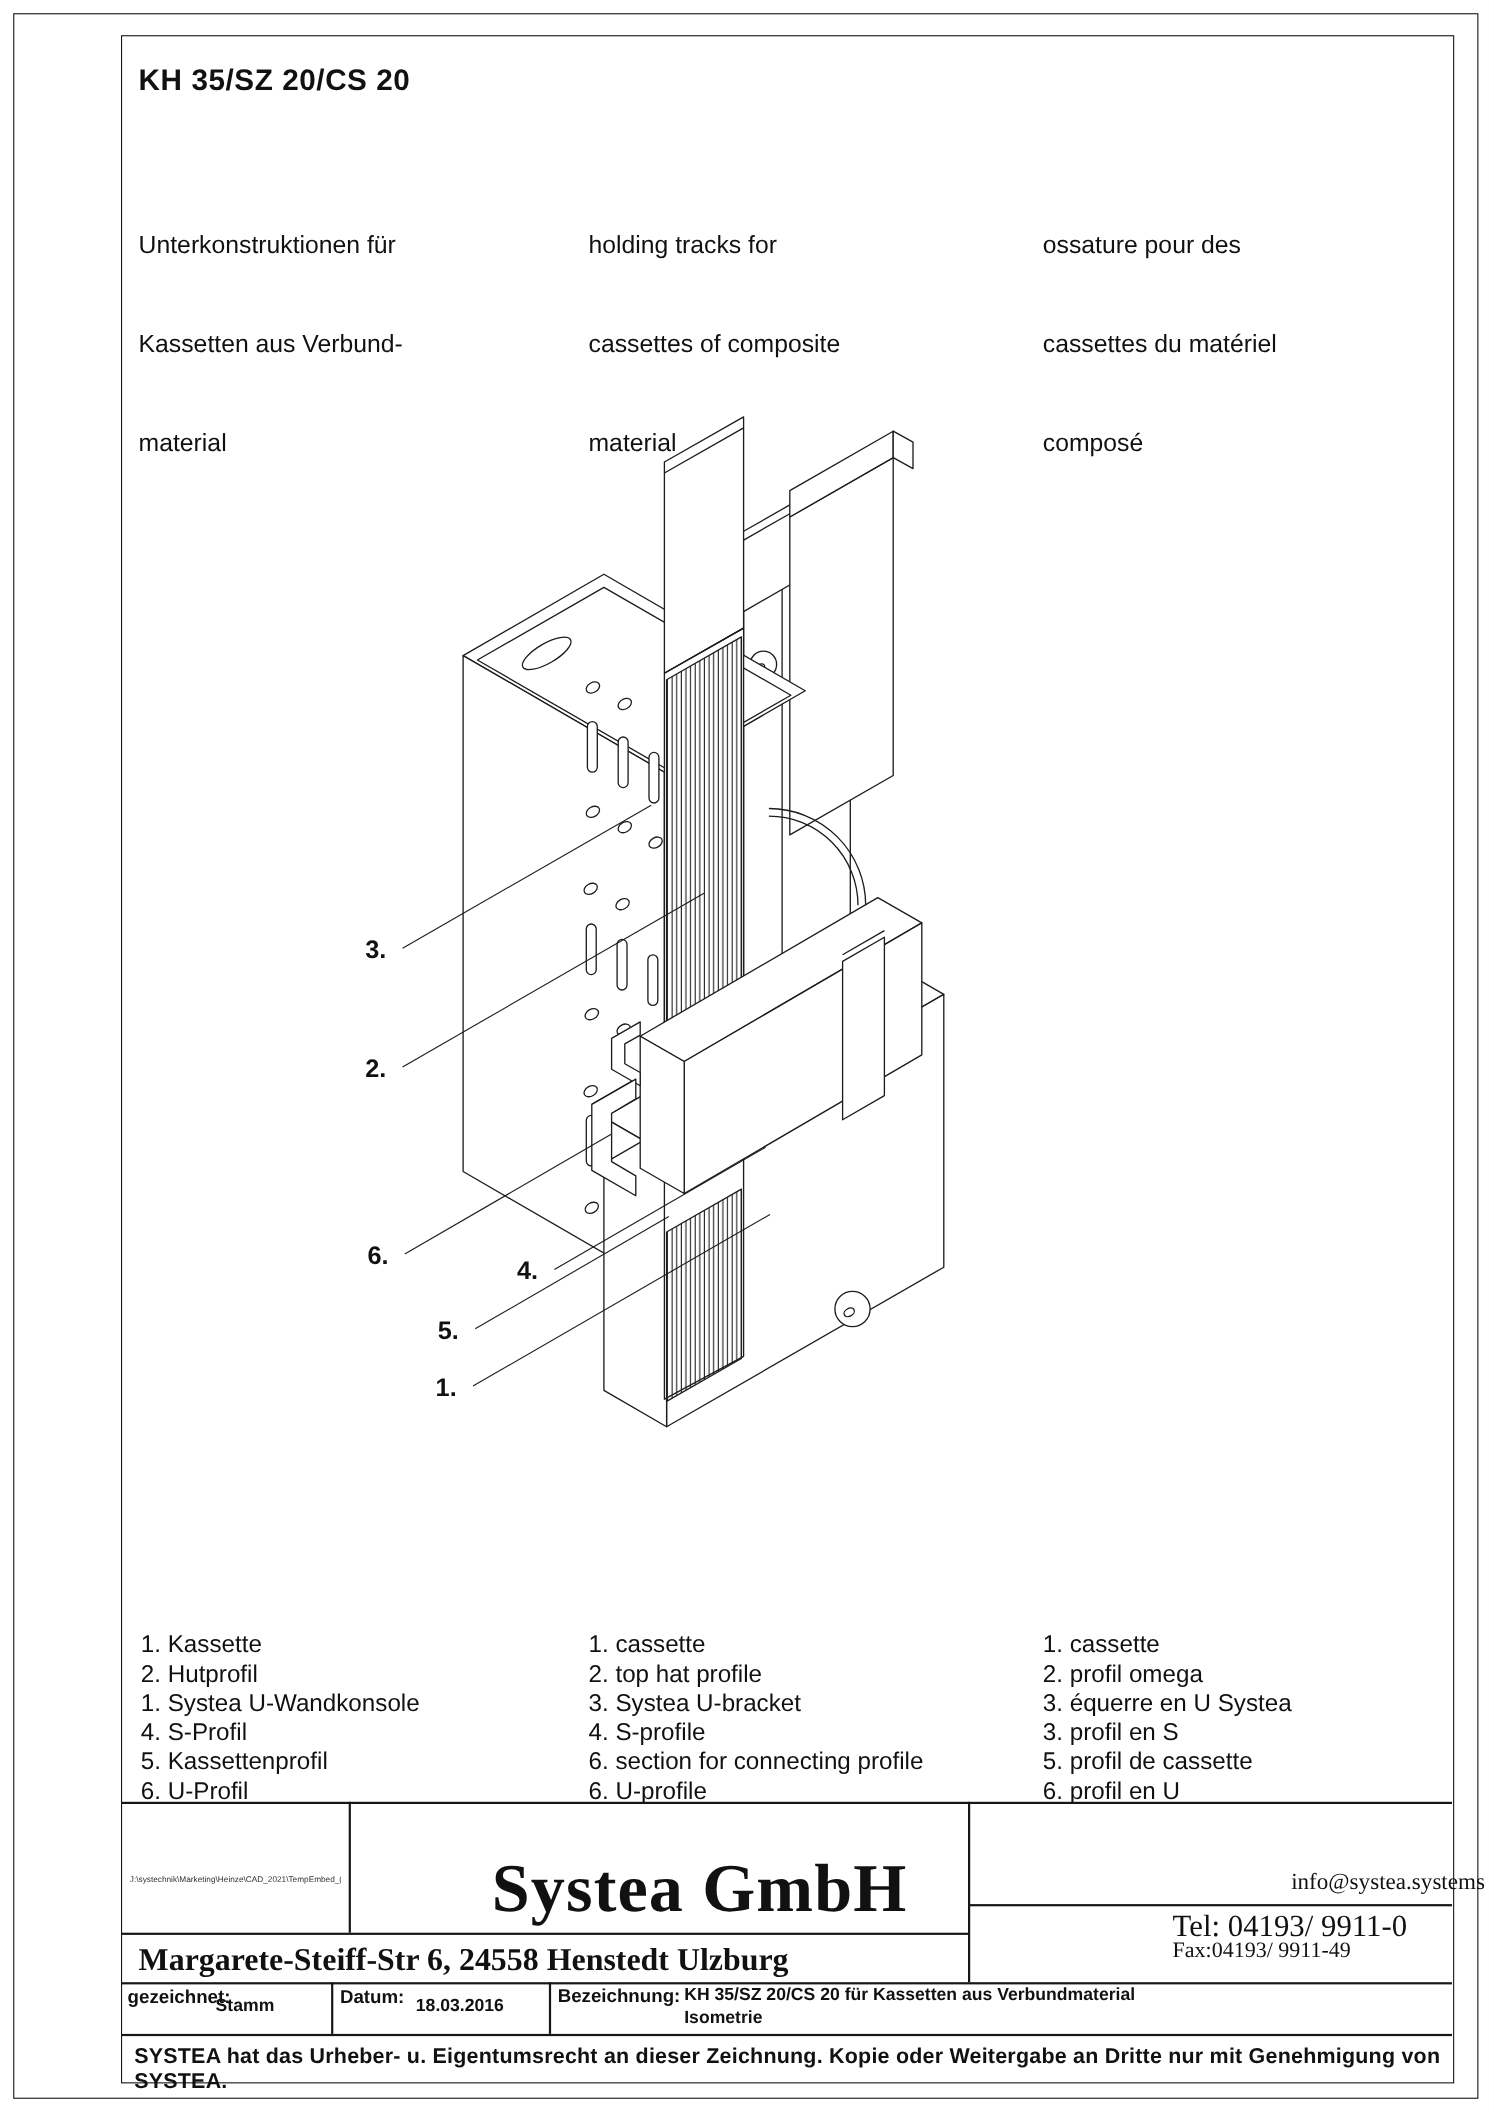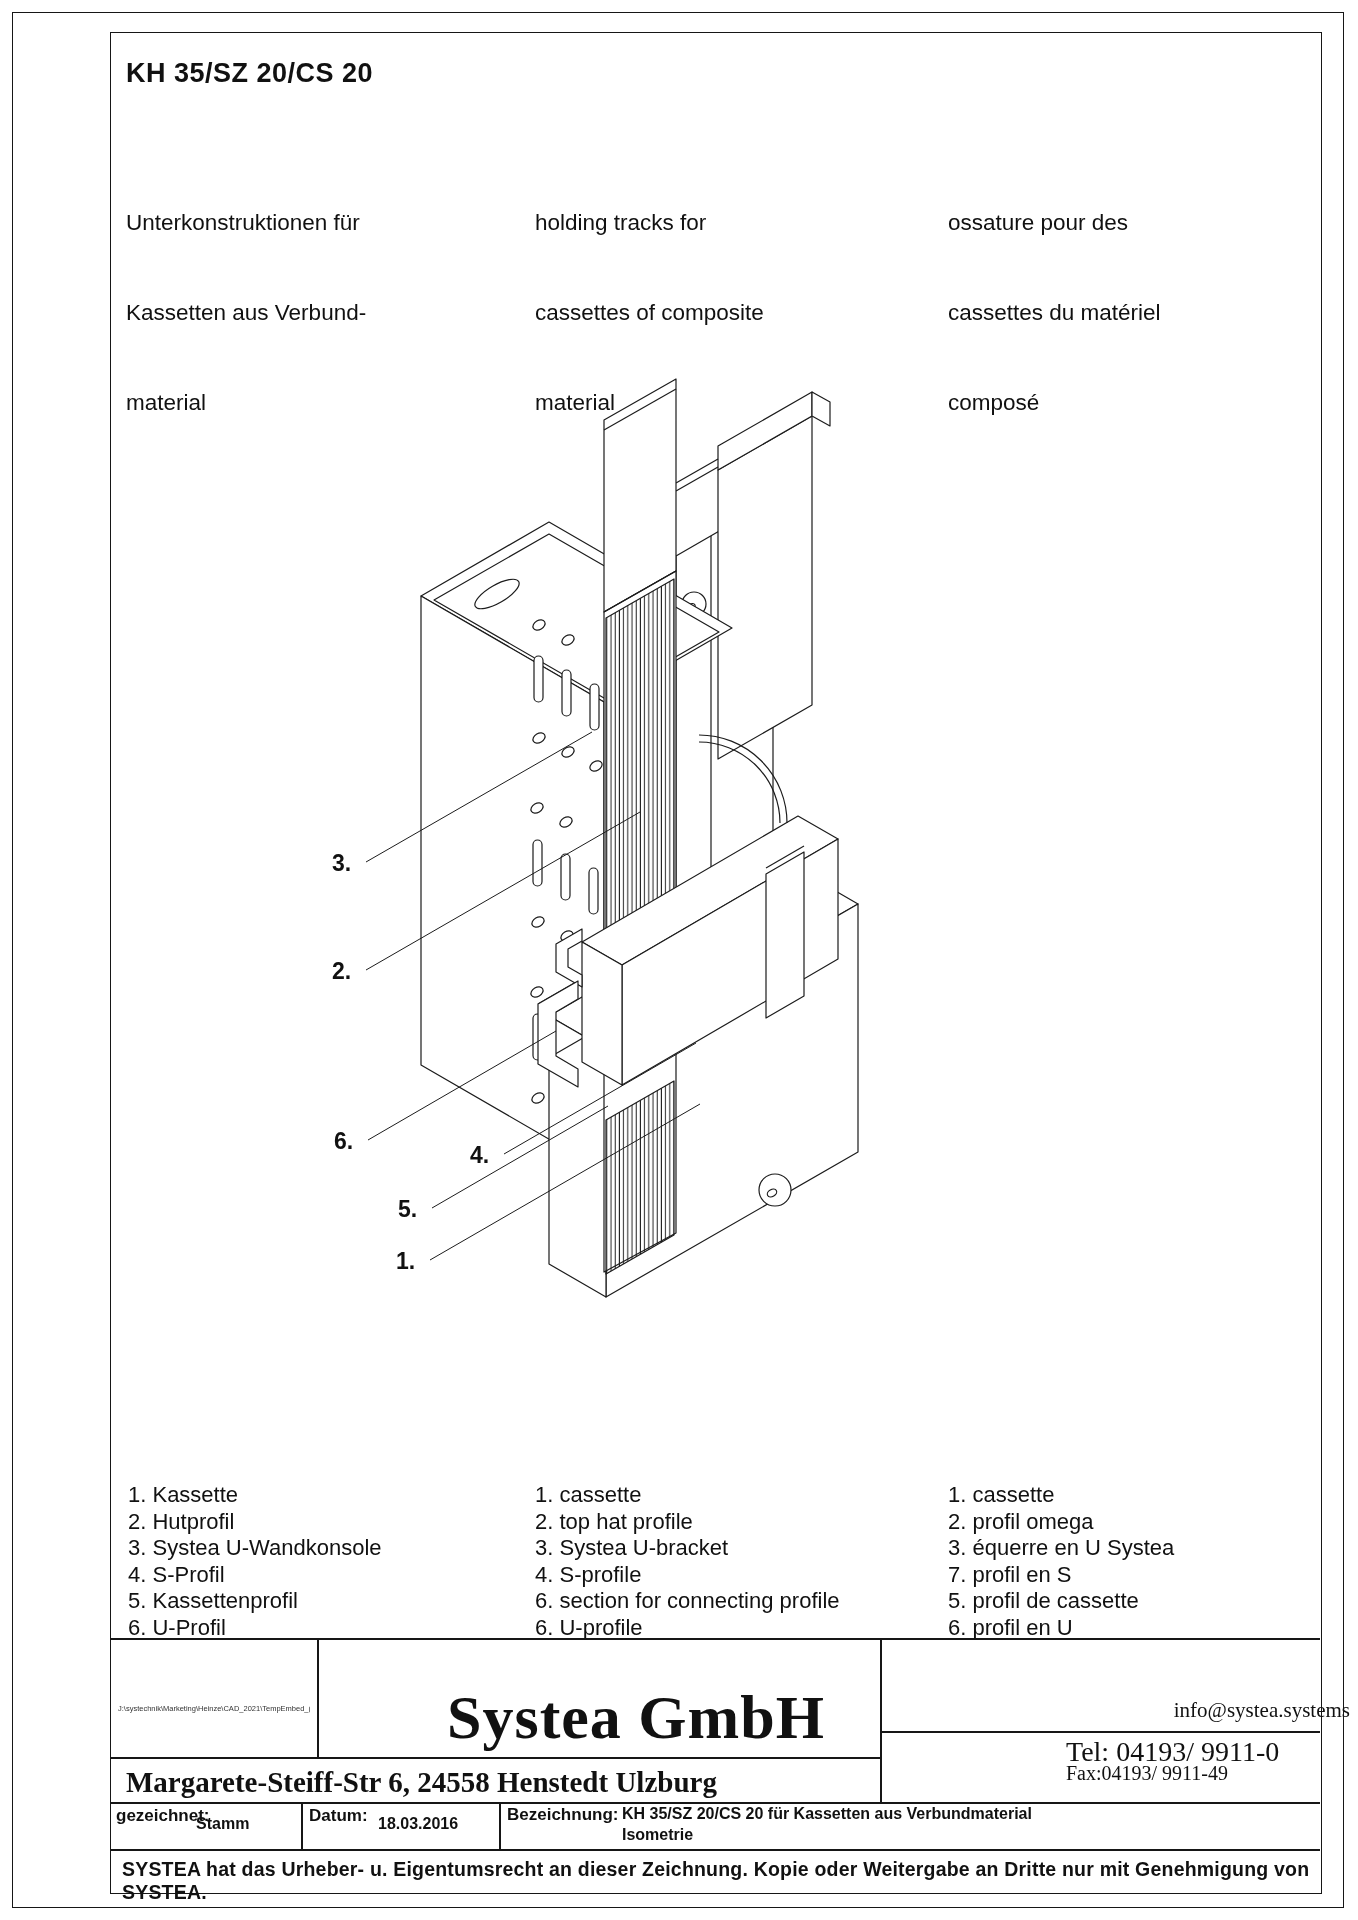--- a/index.html
+++ b/index.html
@@ -176,38 +176,38 @@
   <div class="abs draw-label" style="left:332px;top:850px;">3.</div>
   <div class="abs draw-label" style="left:332px;top:958px;">2.</div>
   <div class="abs draw-label" style="left:334px;top:1128px;">6.</div>
   <div class="abs draw-label" style="left:470px;top:1142px;">4.</div>
   <div class="abs draw-label" style="left:398px;top:1196px;">5.</div>
   <div class="abs draw-label" style="left:396px;top:1248px;">1.</div>
 
   <div id="legend-de" class="abs legend">
     <div>1. Kassette</div>
     <div>2. Hutprofil</div>
-    <div>3. Systea U-Wandkonsole</div>
+    <div>1. Systea U-Wandkonsole</div>
     <div>4. S-Profil</div>
     <div>5. Kassettenprofil</div>
     <div>6. U-Profil</div>
   </div>
   <div id="legend-en" class="abs legend">
     <div>1. cassette</div>
     <div>2. top hat profile</div>
     <div>3. Systea U-bracket</div>
     <div>4. S-profile</div>
     <div>6. section for connecting profile</div>
     <div>6. U-profile</div>
   </div>
   <div id="legend-fr" class="abs legend">
     <div>1. cassette</div>
     <div>2. profil omega</div>
     <div>3. équerre en U Systea</div>
-    <div>7. profil en S</div>
+    <div>3. profil en S</div>
     <div>5. profil de cassette</div>
     <div>6. profil en U</div>
   </div>
 
   <div class="abs hline" style="left:110px;top:1638px;width:1210px;"></div>
   <div class="abs hline" style="left:110px;top:1757px;width:770px;"></div>
   <div class="abs hline" style="left:880px;top:1731px;width:440px;"></div>
   <div class="abs hline" style="left:110px;top:1802px;width:1210px;"></div>
   <div class="abs hline" style="left:110px;top:1849px;width:1210px;"></div>
   <div class="abs vline" style="left:317px;top:1638px;height:119px;"></div>

